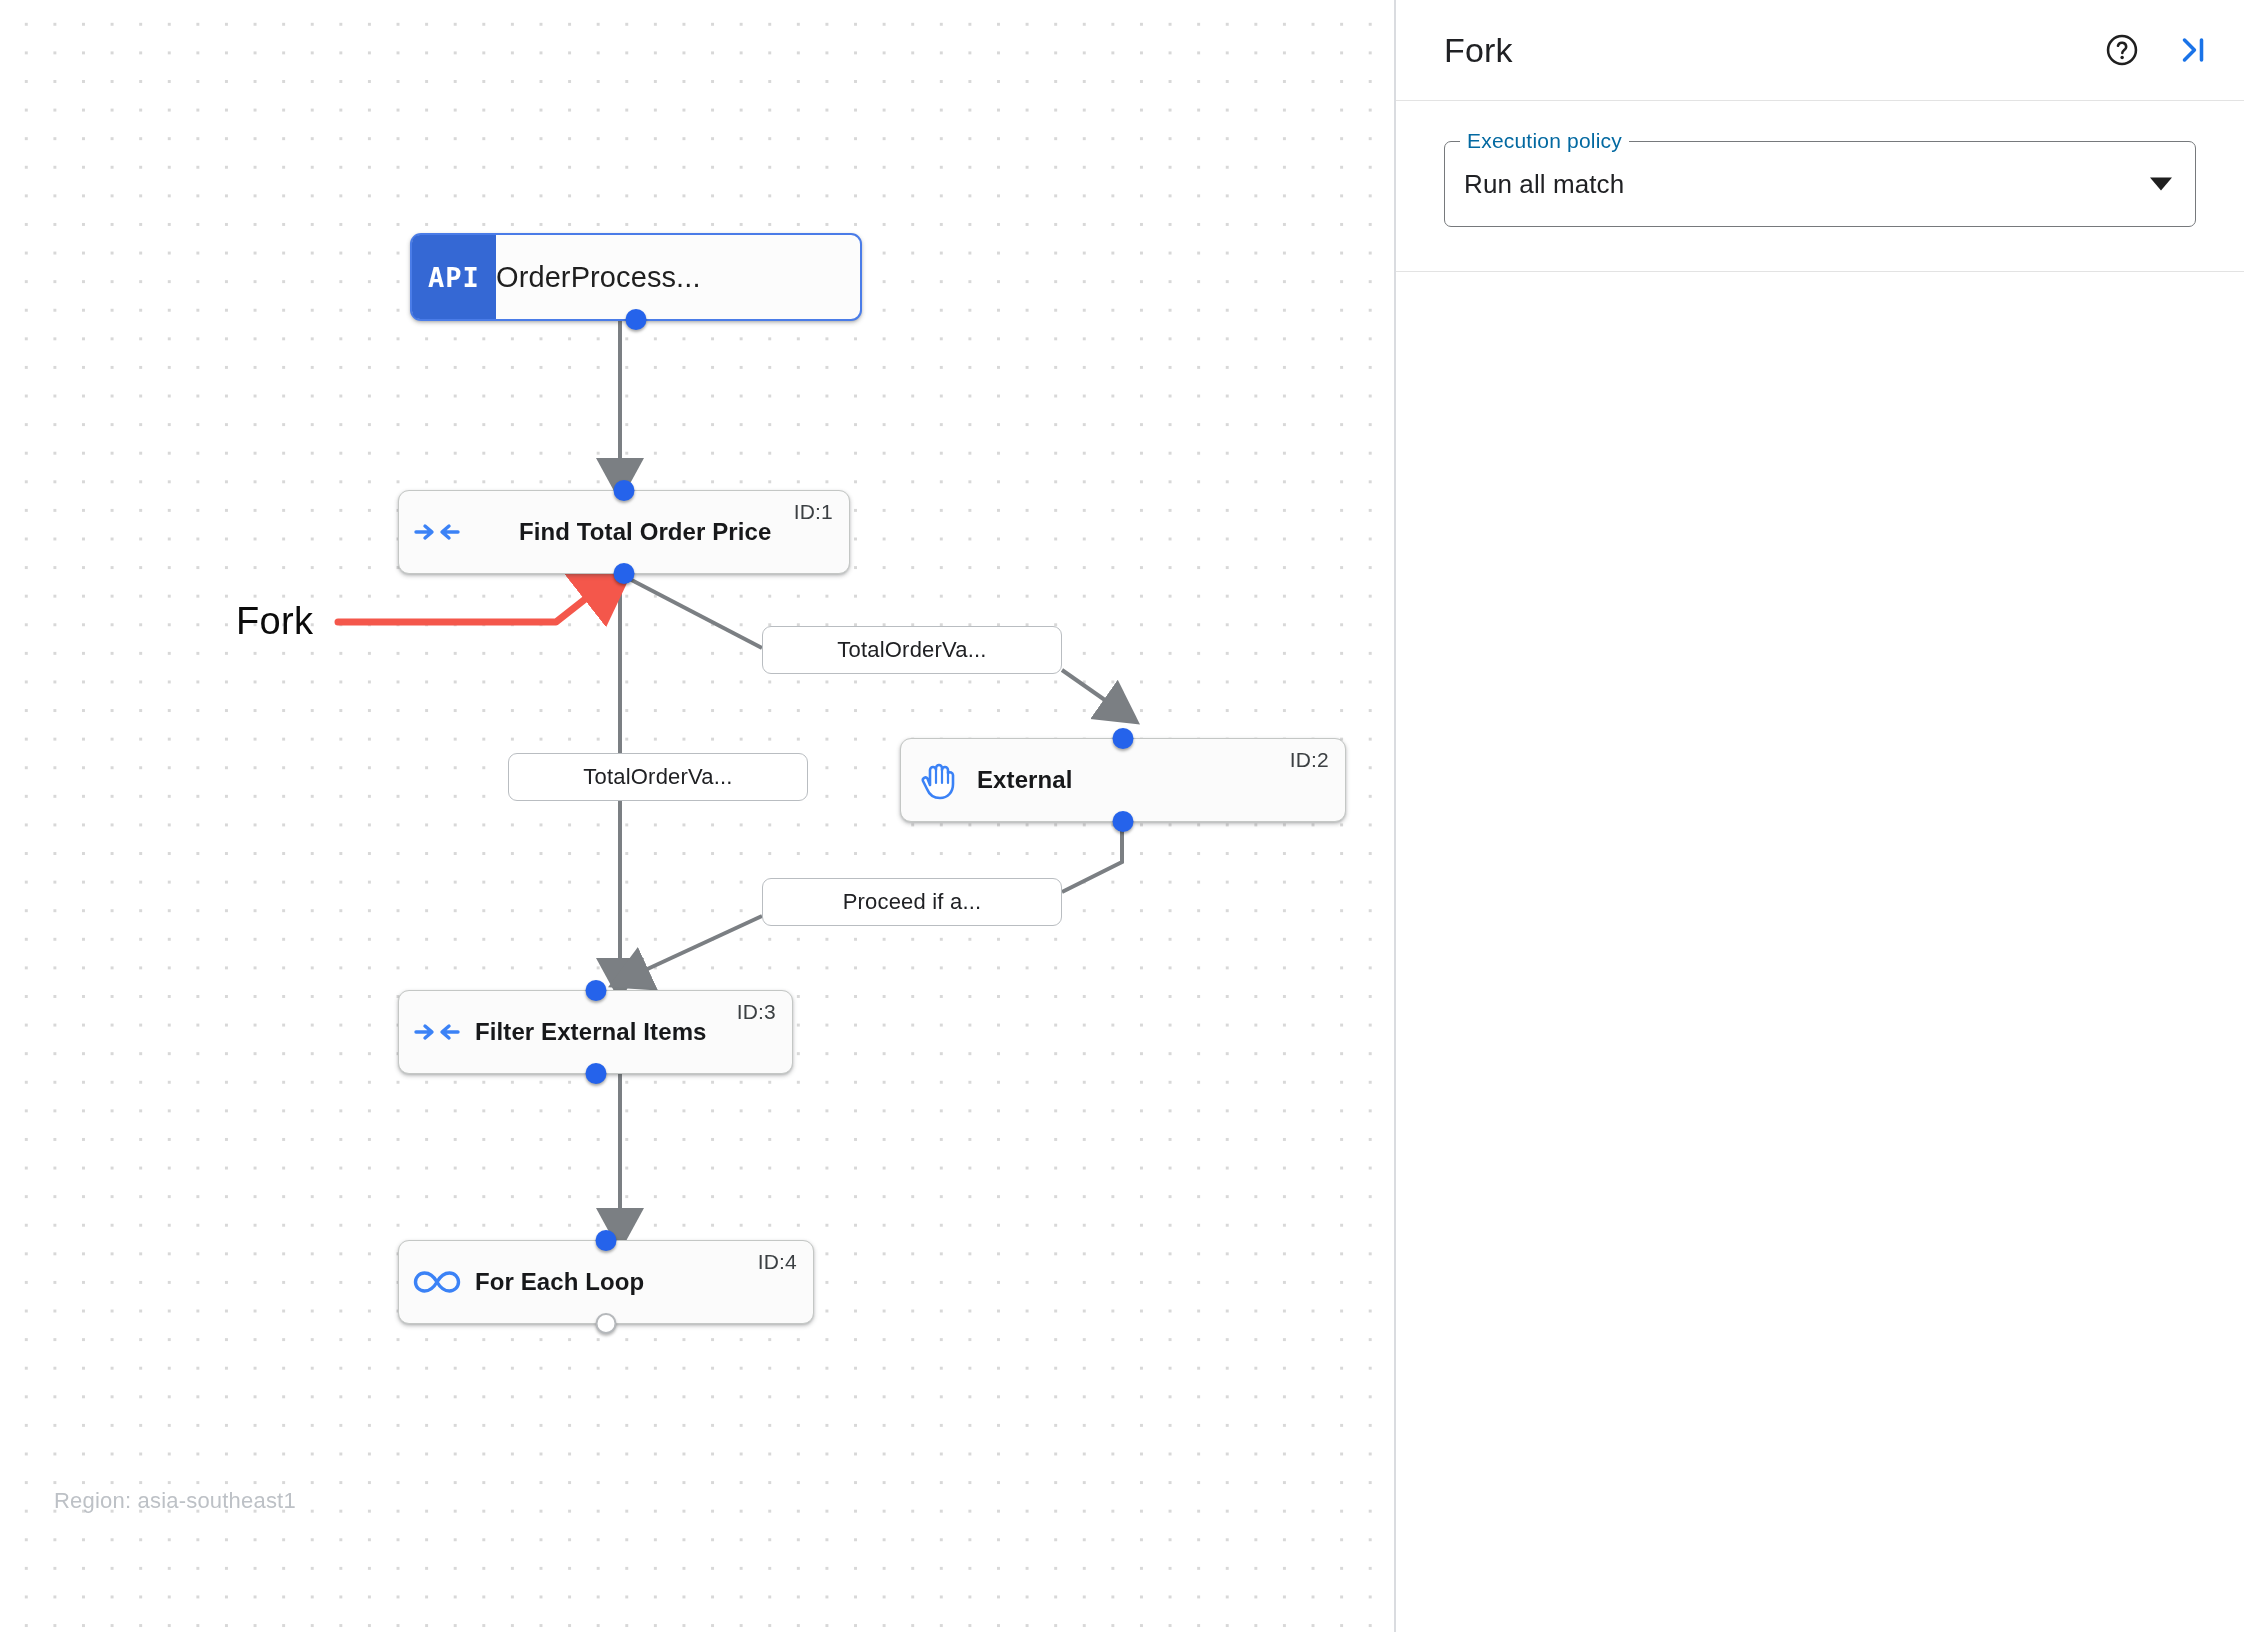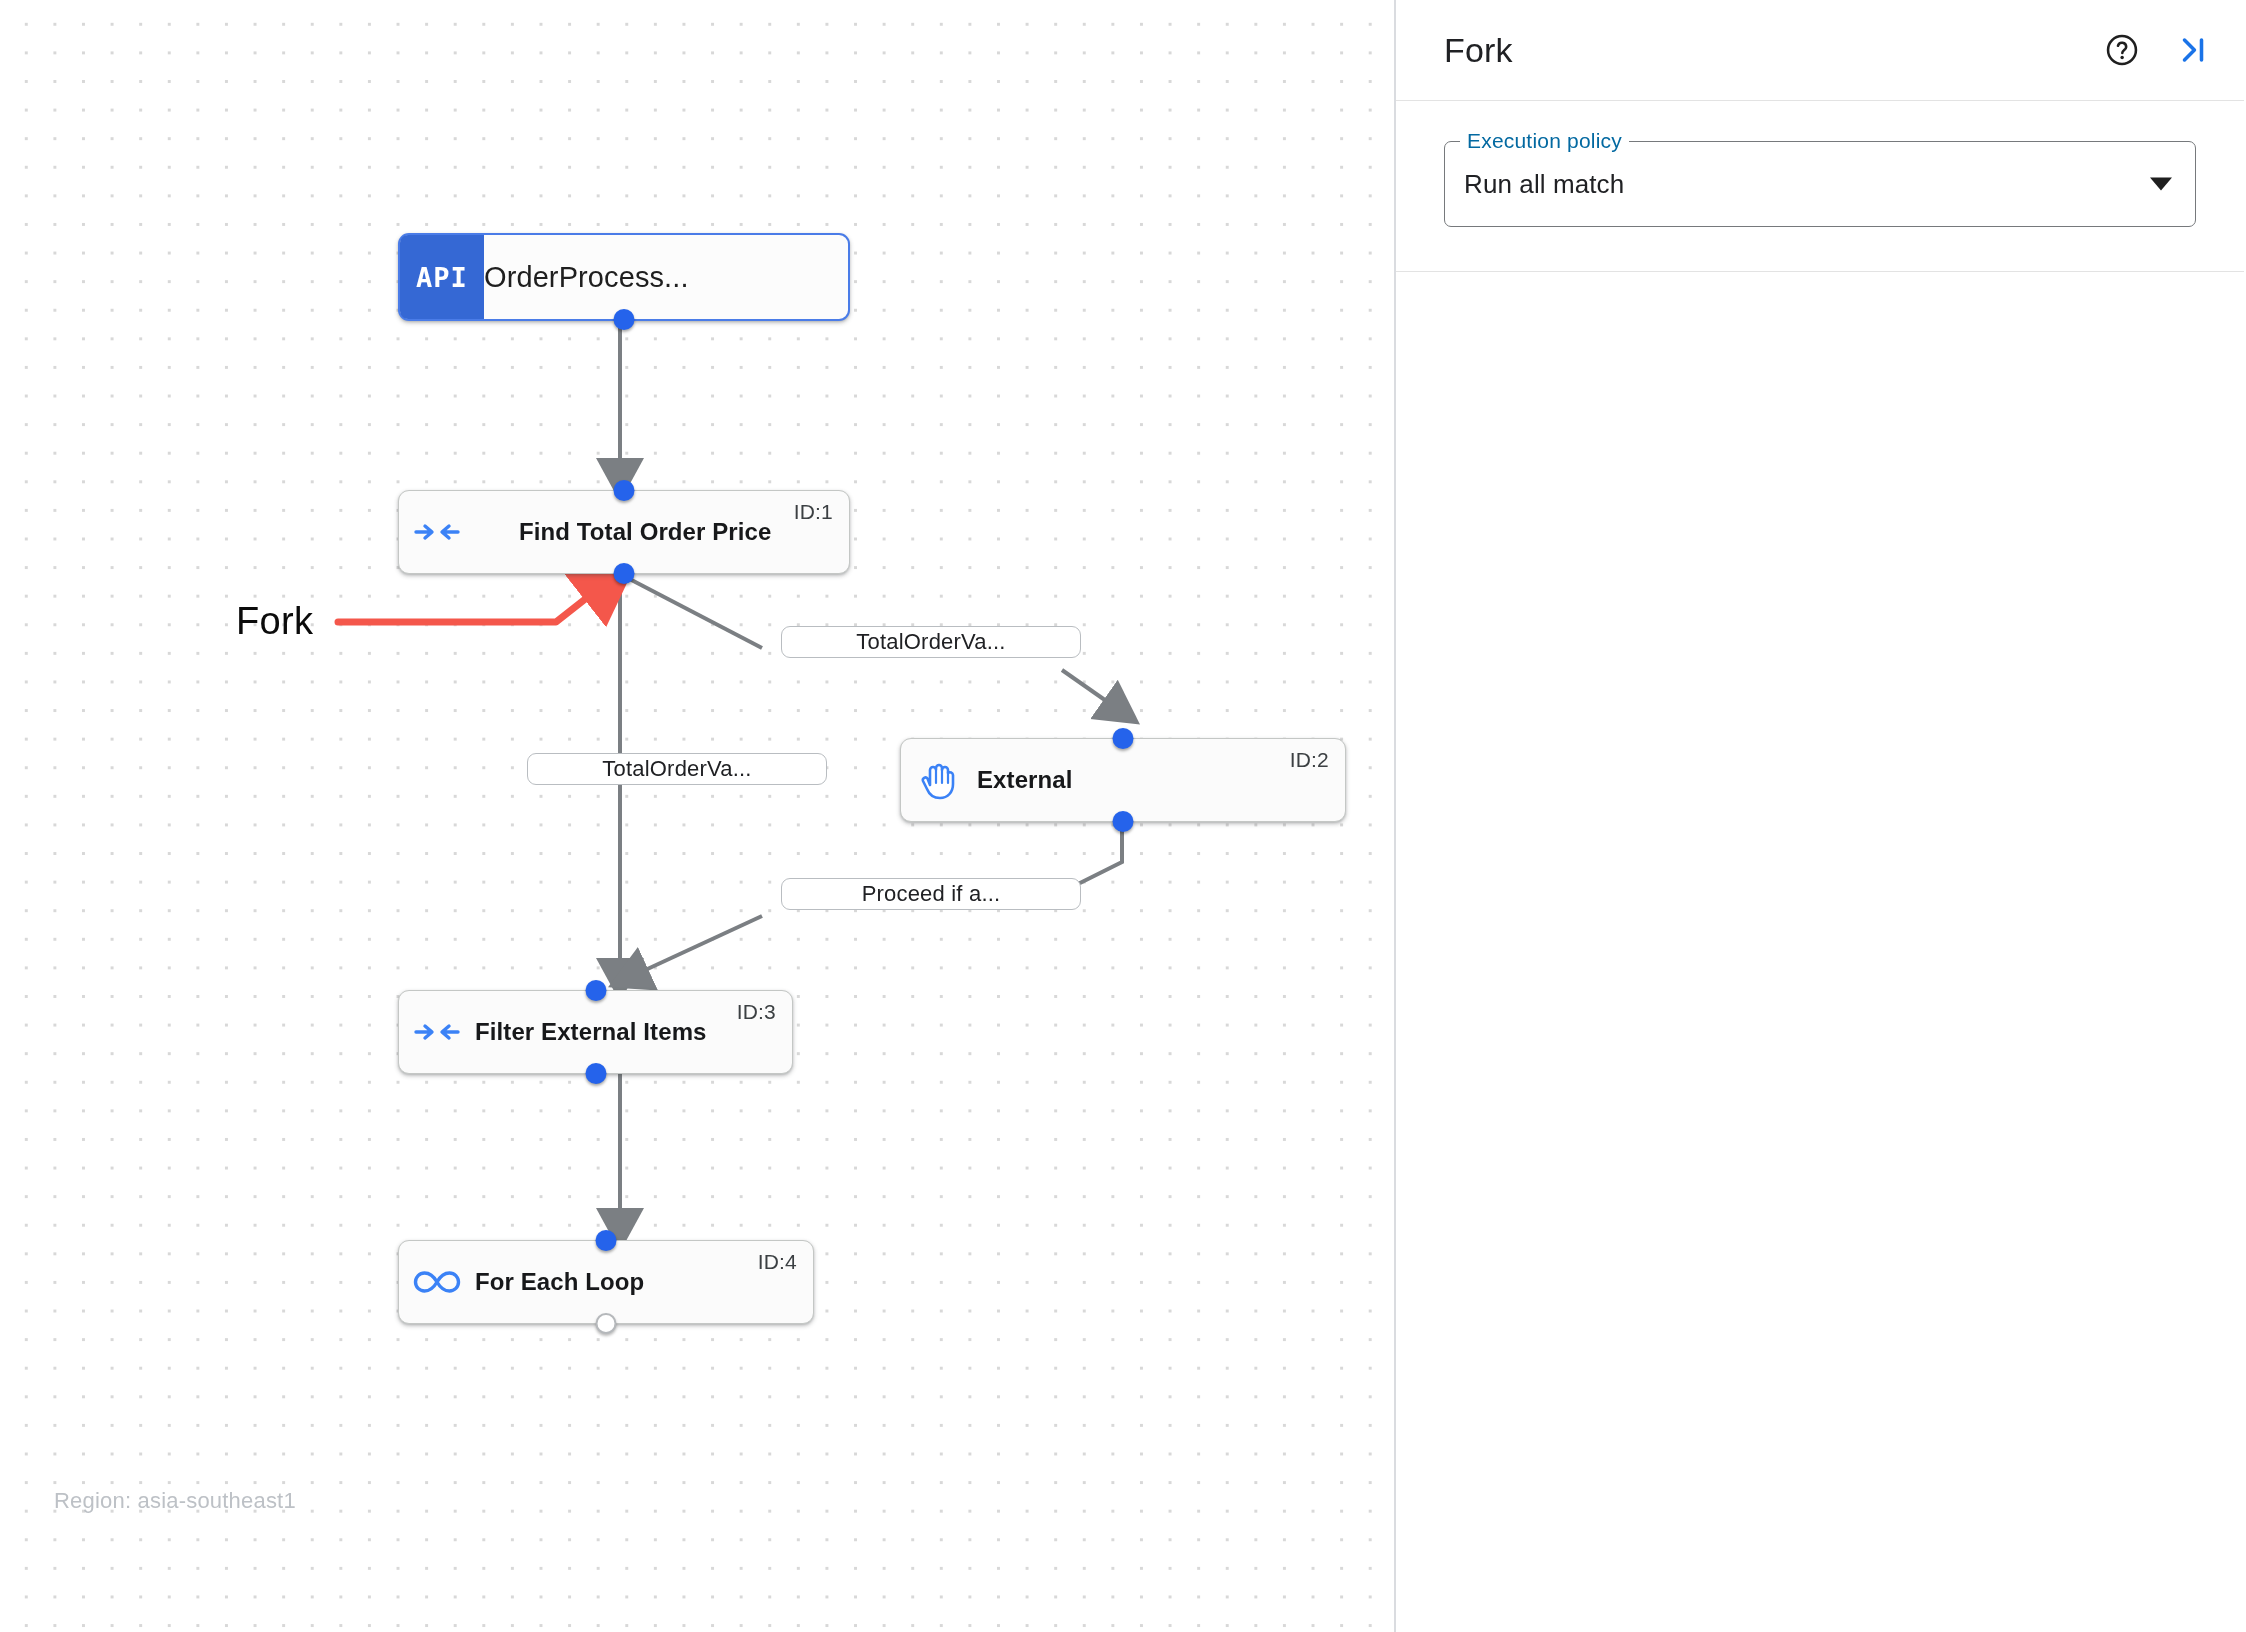--- a/index.html
+++ b/index.html
@@ -80,27 +80,26 @@
   .port.top    { top: -11px; }
   .port.bottom { bottom: -11px; }
   .port.hollow { background: #ffffff; border: 2.5px solid #b5b8bb; box-shadow: 0 2px 3px rgba(0,0,0,.28); }
 
   
   .edge-chip {
     position: absolute;
     background: #ffffff;
     border: 1.6px solid #b9bdc1;
     border-radius: 9px;
-    height: 32px;
+    height: 48px;
     display: flex; align-items: center; justify-content: center;
     font-size: 22px; color: #202124;
     letter-spacing: .2px;
     white-space: nowrap;
     padding: 0 14px;
-    margin-left: 19px;
   }
 
   
   .annot-label {
     position: absolute;
     font-size: 38px; color: #0b0b0b; font-weight: 400;
     letter-spacing: .3px;
   }
 
   .region-text {
@@ -183,21 +182,21 @@
       <path d="M1122,822 L1122,862 L1062,892" stroke="#7b7f83" stroke-width="4" fill="none"></path>
       <path d="M762,916 L628,978" stroke="#7b7f83" stroke-width="4" fill="none" marker-end="url(#arrow)"></path>
 
       <path d="M620,1074 L620,1230" stroke="#7b7f83" stroke-width="4" fill="none" marker-end="url(#arrow)"></path>
 
       <path d="M338,622 L556,622 L612,578" stroke="#f4574b" stroke-width="7" fill="none" stroke-linecap="round" stroke-linejoin="round" marker-end="url(#redarrow)"></path>
     </svg>
 
     <div class="annot-label" style="left:236px; top:600px;">Fork</div>
 
-    <div class="node trigger" style="left:398px; top:233px; width:452px; height:88px;">
+    <div class="node trigger" style="left:410px; top:233px; width:452px; height:88px;">
       <div class="api-badge">API</div>
       <div class="trigger-label">OrderProcess...</div>
       <div class="port bottom"></div>
     </div>
 
     <div class="node" style="left:398px; top:490px; width:452px; height:84px;gap:44px;">
       <div class="node-icon">
         <svg width="46" height="30" viewBox="0 0 46 30">
           <path d="M2 15 H17 M11 9 L18 15 L11 21" stroke="#3b82f6" stroke-width="3.4" fill="none" stroke-linecap="round" stroke-linejoin="round"></path>
           <path d="M44 15 H29 M35 9 L28 15 L35 21" stroke="#3b82f6" stroke-width="3.4" fill="none" stroke-linecap="round" stroke-linejoin="round"></path>

